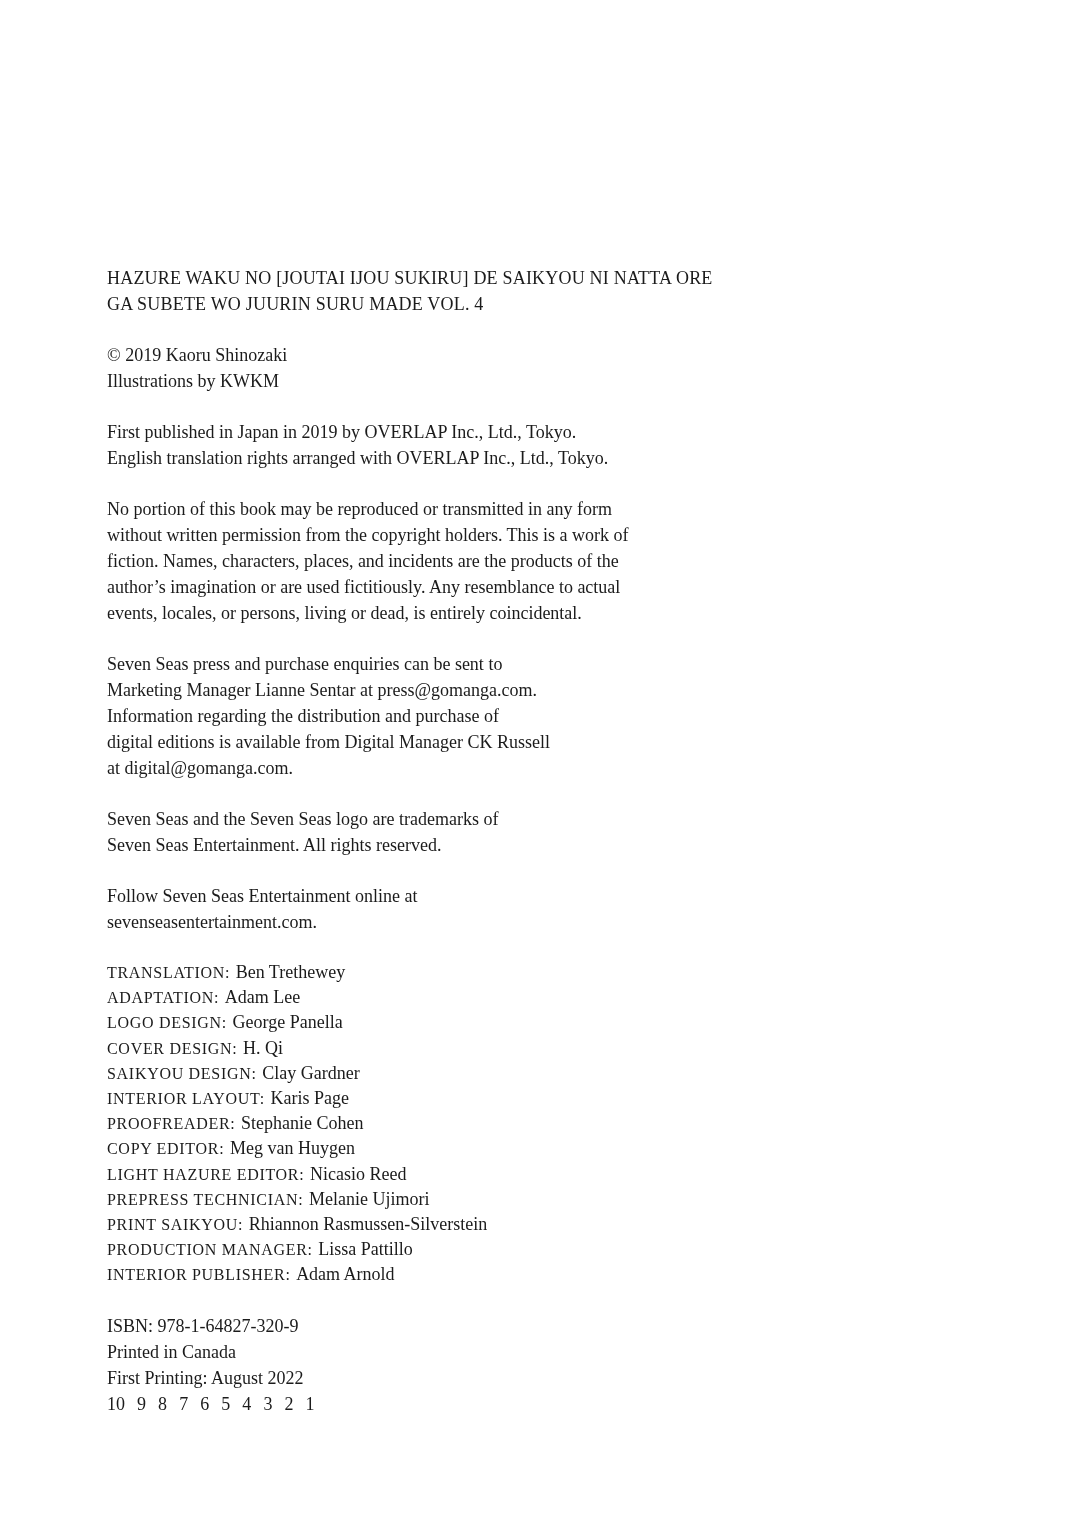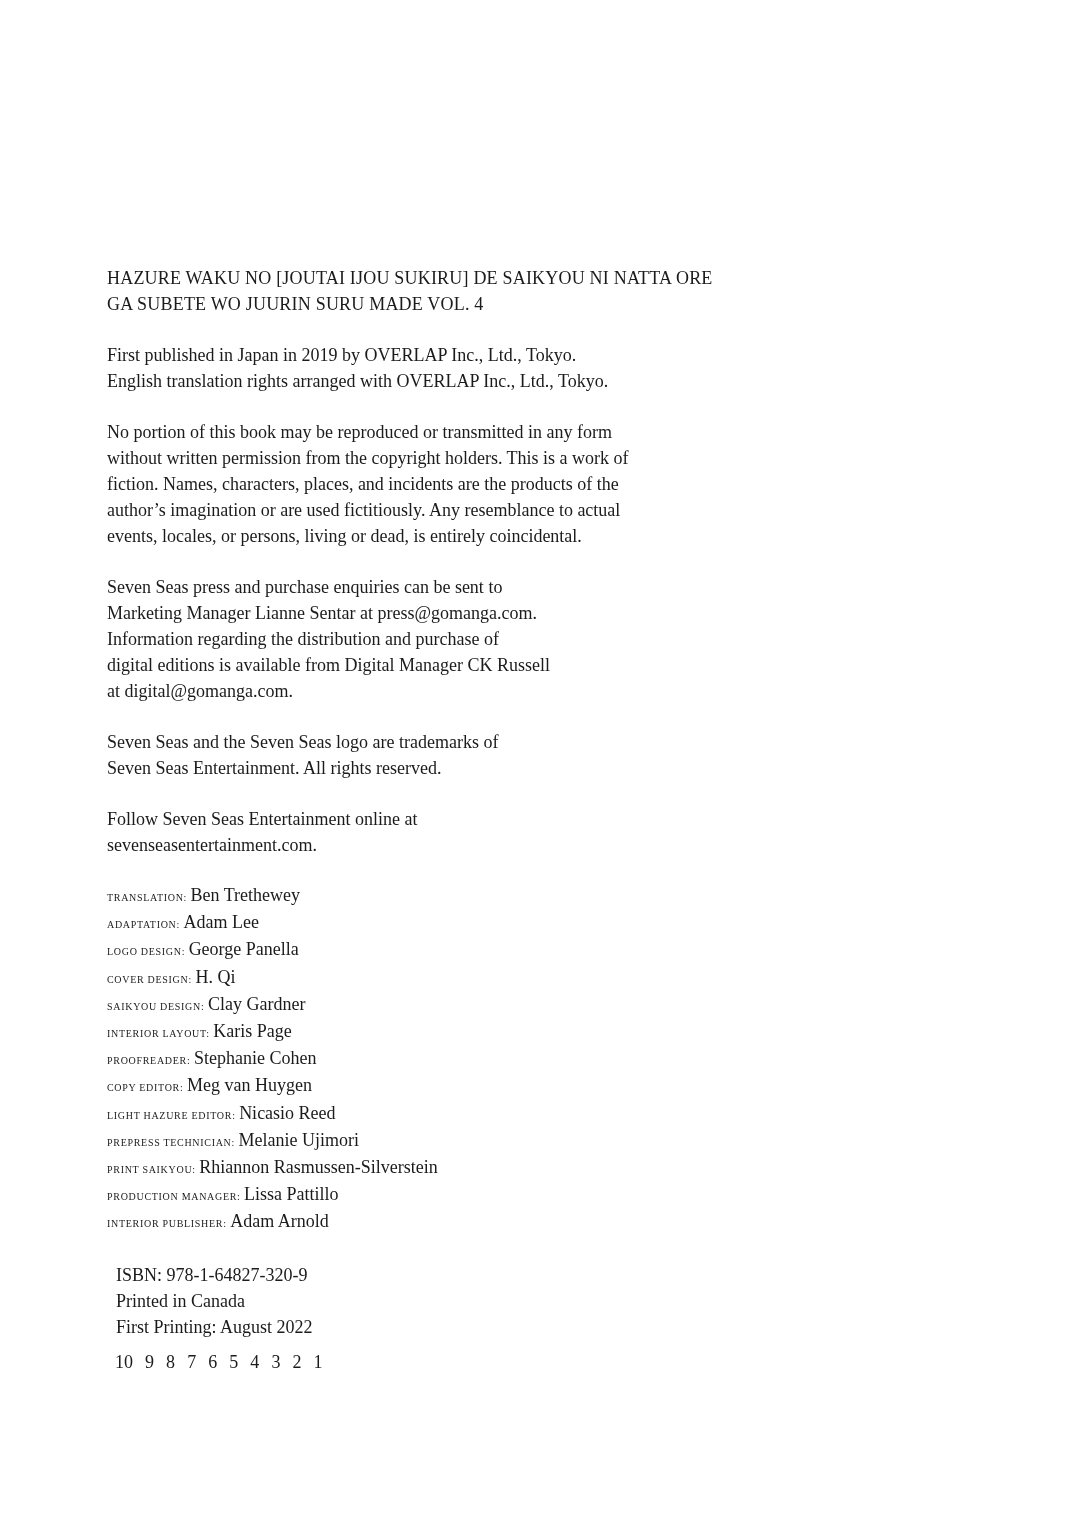--- a/index.html
+++ b/index.html
@@ -26,41 +26,43 @@
   .title {
     letter-spacing: 0.2px;
   }
   .credits {
     margin: 0 0 25px 0;
   }
   .credit-row {
     line-height: 25.2px;
   }
   .credit-role {
-    font-size: 10px;
+    font-size: 16px;
     letter-spacing: 0.7px;
     margin-right: 0.35em;
   }
   .print-run {
-    margin: 8px;
+    margin: 0;
     word-spacing: 0.42em;
   }
   .isbn-block {
-    margin: 9px;
+    margin: 0;
     white-space: pre-line;
   }
 </style>
 </head>
 <body>
 
 <div class="page">
 
   <p class="para title">HAZURE WAKU NO [JOUTAI IJOU SUKIRU] DE SAIKYOU NI NATTA ORE
 GA SUBETE WO JUURIN SURU MADE VOL. 4</p>
 
+  <p class="para">© 2019 Kaoru Shinozaki
+Illustrations by KWKM</p>
 
   <p class="para">First published in Japan in 2019 by OVERLAP Inc., Ltd., Tokyo.
 English translation rights arranged with OVERLAP Inc., Ltd., Tokyo.</p>
 
   <p class="para">No portion of this book may be reproduced or transmitted in any form
 without written permission from the copyright holders. This is a work of
 fiction. Names, characters, places, and incidents are the products of the
 author’s imagination or are used fictitiously. Any resemblance to actual
 events, locales, or persons, living or dead, is entirely coincidental.</p>
 

